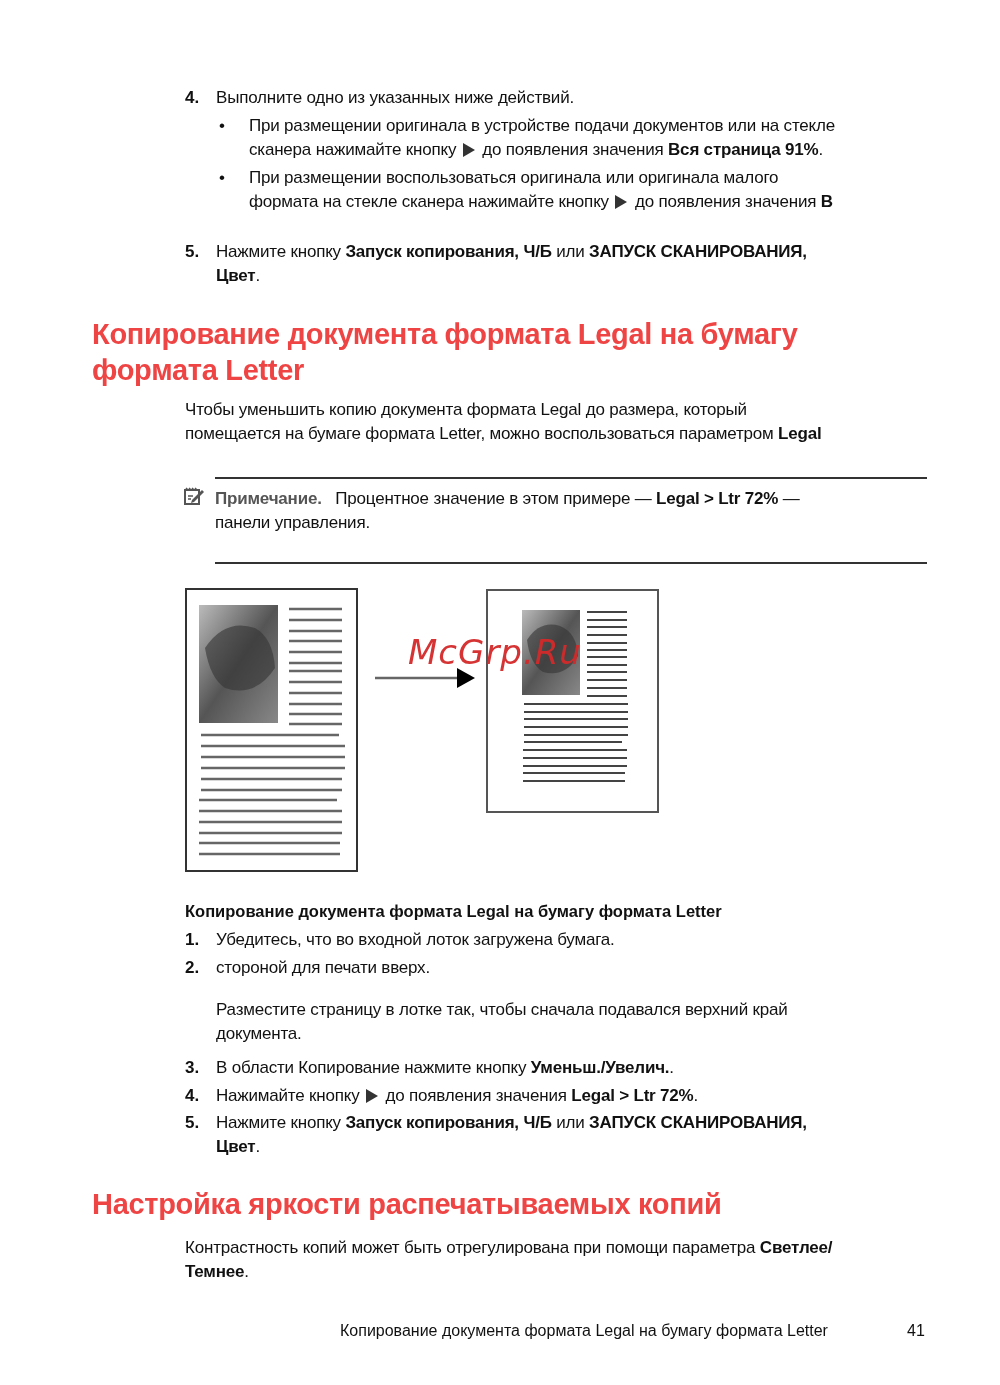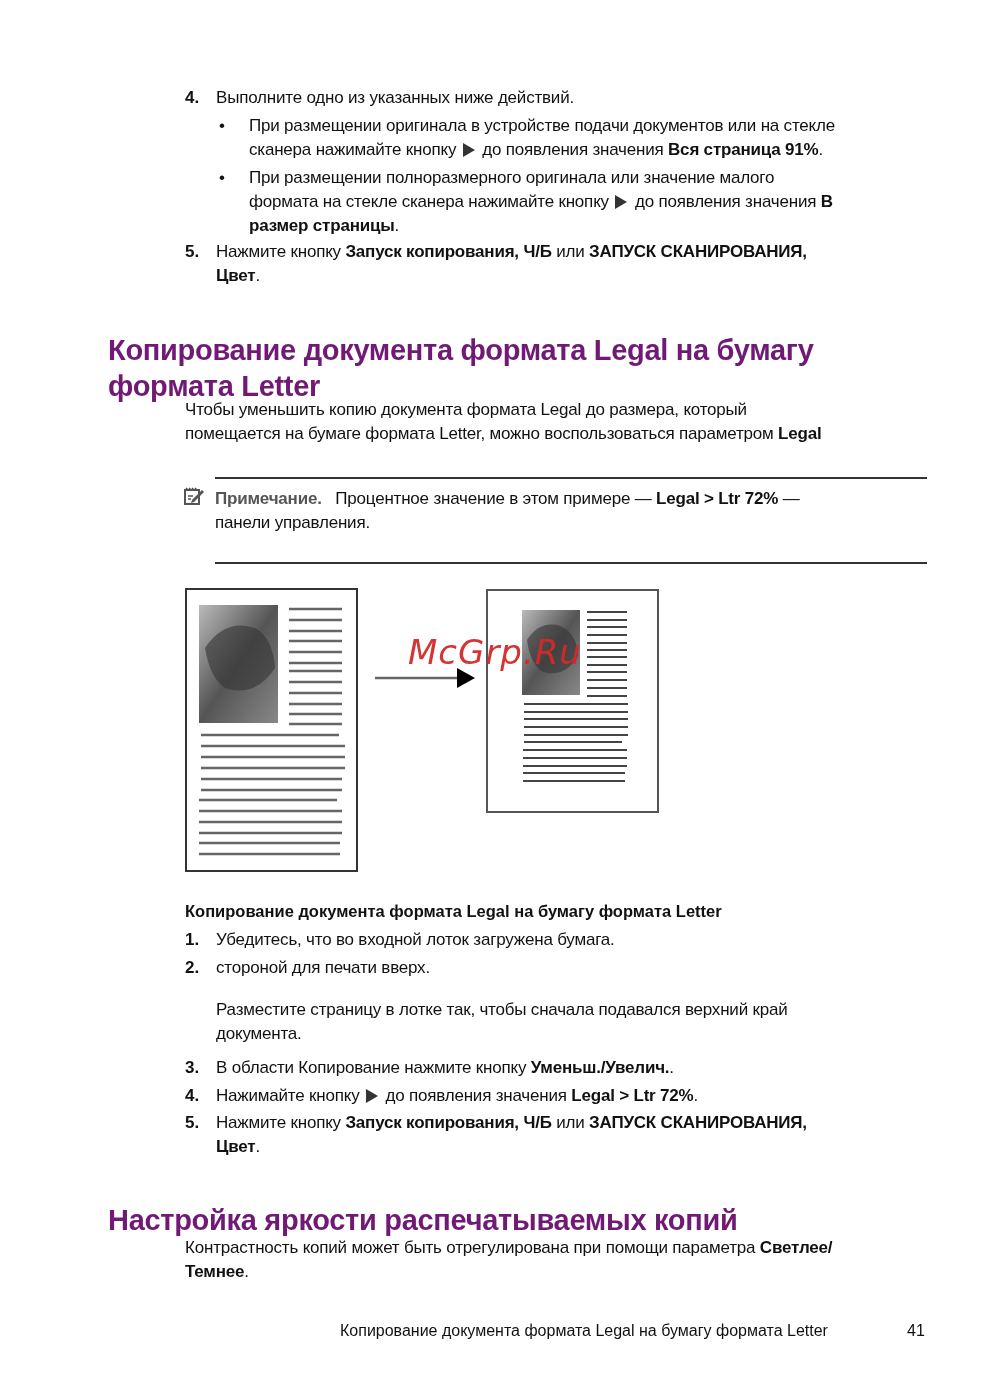--- a/index.html
+++ b/index.html
@@ -8,22 +8,22 @@
       font-family: "Liberation Sans", sans-serif; color: #111;
     }
     .abs { position: absolute; }
     .txt { font-size: 17px; line-height: 24px; letter-spacing: -0.2px; }
     .num { position: absolute; left: 185px; font-weight: bold; font-size: 17px; line-height: 24px; }
     .body-col { position: absolute; left: 216px; width: 715px; }
     .bullet { position: absolute; left: 219px; font-size: 17px; line-height: 24px; }
     .bullet-text { position: absolute; left: 249px; width: 690px; }
     b { font-weight: bold; }
     h1 {
-      margin: 16px; position: absolute; left: 92px; font-size: 29px; line-height: 36px;
-      font-weight: bold; letter-spacing: -0.3px; color: #701a75;
+      margin: 0; position: absolute; left: 92px; font-size: 29px; line-height: 36px;
+      font-weight: bold; letter-spacing: -0.3px; color: #ef4444;
     }
     .para { position: absolute; left: 185px; width: 750px; }
     .rule { position: absolute; left: 215px; width: 712px; height: 2px; background: #333; }
     .note-icon { position: absolute; left: 183px; top: 486px; width: 22px; height: 20px; }
     .note-label { color: #555; font-weight: bold; }
     .figure { position: absolute; left: 185px; top: 588px; width: 480px; height: 285px; }
     .footer { position: absolute; top: 1321px; font-size: 16px; line-height: 20px; }
     .watermark {
       position: absolute; left: 408px; top: 632px; font-family: "DejaVu Sans", sans-serif;
       font-style: italic; font-size: 34px; color: #d42a2a; letter-spacing: 1px; line-height: 40px;
@@ -44,29 +44,26 @@
   <div>
     <span>сканера нажимайте кнопку</span>
     <span class="tri"></span>
     <span>до появления значения</span>
     <b>Вся страница 91%</b><span>.</span>
   </div>
 </div>
 
 <span class="bullet" style="top:166px">•</span>
 <div class="bullet-text txt" style="top:166px">
-  <div>При размещении полноразмерного оригинала или значение малого</div>
+  <div>При размещении воспользоваться оригинала или оригинала малого</div>
   <div>
     <span>формата на стекле сканера нажимайте кнопку</span>
     <span class="tri"></span>
     <span>до появления значения</span>
     <b>В</b>
-  </div>
-  <div>
-    <b>размер страницы</b><span>.</span>
   </div>
 </div>
 
 <span class="num" style="top:240px">5.</span>
 <div class="body-col txt" style="top:240px">
   <div>
     <span>Нажмите кнопку</span>
     <b>Запуск копирования, Ч/Б</b>
     <span>или</span>
     <b>ЗАПУСК СКАНИРОВАНИЯ,</b>

